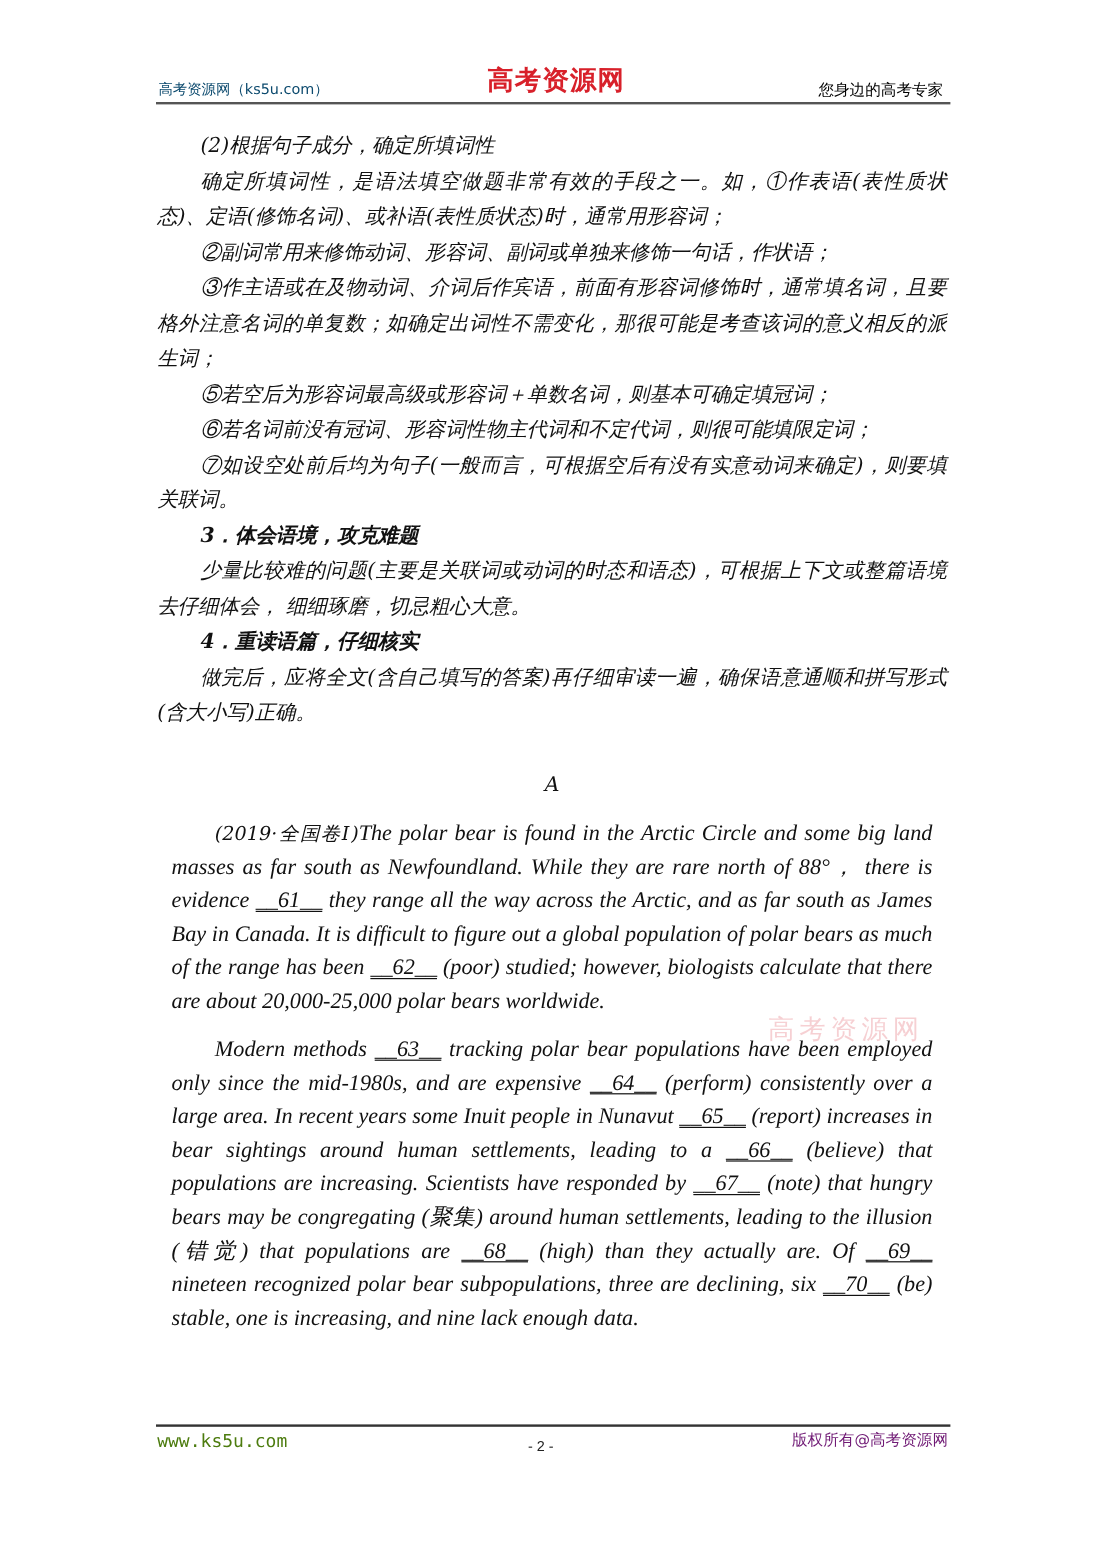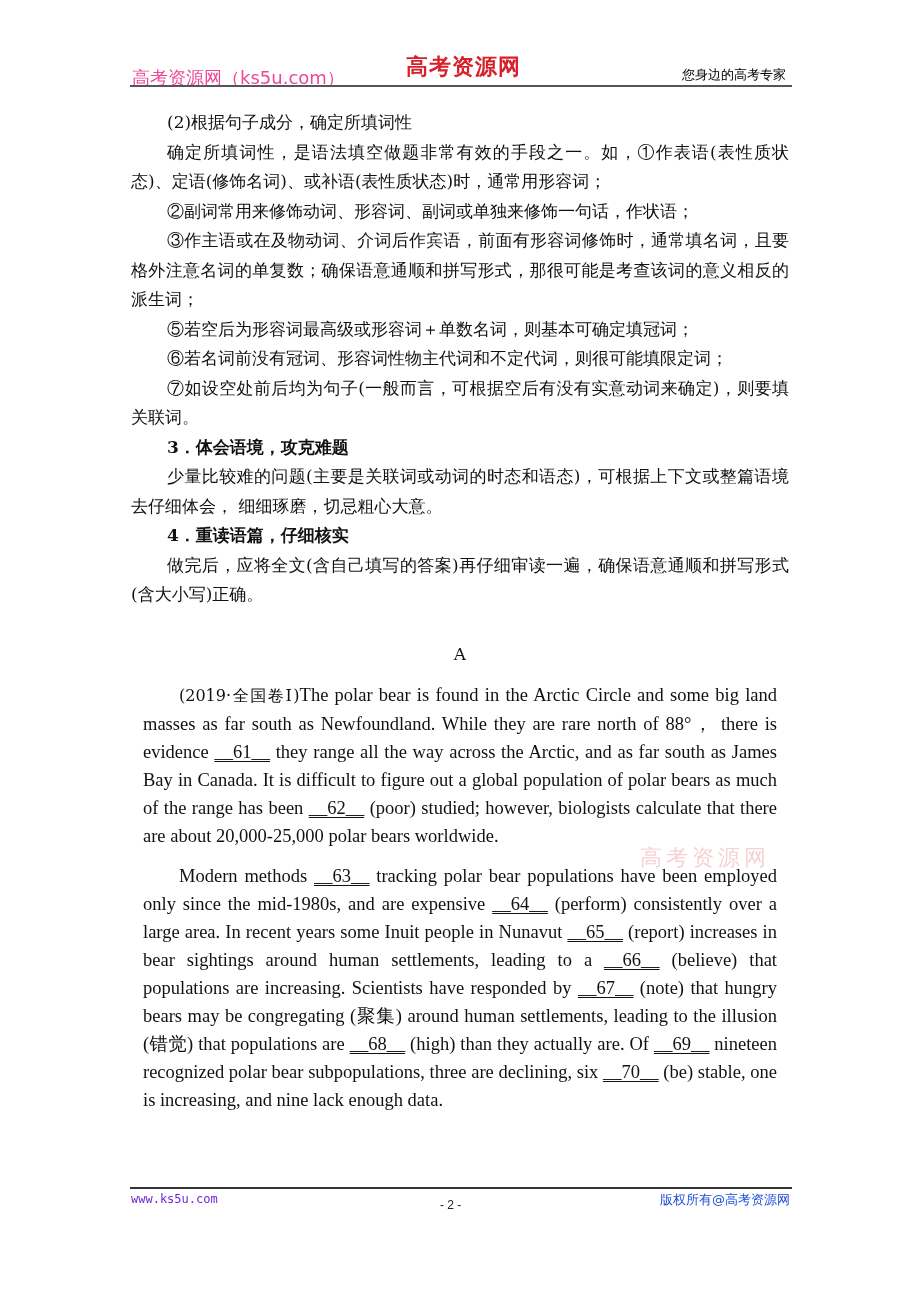--- a/index.html
+++ b/index.html
@@ -5,68 +5,68 @@
     html, body { margin: 0; padding: 0; background: #ffffff; }
     body {
       width: 920px; height: 1302px; position: relative; overflow: hidden;
       font-family: "DejaVu Serif", "Liberation Serif", serif;
       color: #111;
     }
     .page { position: absolute; left: 0; top: 0; width: 920px; height: 1302px; }
 
     
     .header { position: absolute; left: 130px; top: 52px; width: 660px; height: 36px; }
-    .header-left { position: absolute; left: 2px; top: 14px; font-size: 18px; color: #ec4899;
+    .header-left { position: absolute; left: 2px; top: 14px; font-size: 12px; color: #0c4a6e;
       font-family: "DejaVu Sans", "Liberation Sans", sans-serif; }
     .header-logo { position: absolute; left: 276px; top: 0; font-size: 22px; color: #d8202a;
       font-family: "DejaVu Serif", serif; font-weight: bold; letter-spacing: 1px; }
     .header-right { position: absolute; right: 4px; top: 14px; font-size: 13px; color: #000000;
       font-family: "DejaVu Sans", "Liberation Sans", sans-serif; }
     .header-rule { position: absolute; left: 130px; top: 85px; width: 662px; height: 2px; background: #555; }
 
     
-    .content { position: absolute; left: 131px; top: 108px; width: 658px; }
+    .content { position: absolute; left: 131px; top: 108px; width: 658px; font-style: italic; }
     .cn { font-size: 17px; line-height: 29.5px; text-align: justify; margin: 0; }
     .indent { text-indent: 36px; }
     .bold { font-weight: bold; }
     .center { text-align: center; text-indent: 0; }
 
     .en { font-family: "Liberation Serif", "DejaVu Serif", serif; font-size: 18.5px;
       line-height: 28px; text-align: justify; margin: 12px; }
     .blank { text-decoration: underline; text-underline-offset: 3px; white-space: pre; }
 
     .watermark { position: absolute; left: 640px; top: 843px; font-size: 22px; color: rgba(230,120,130,0.35);
       letter-spacing: 4px; pointer-events: none; }
 
     
     .footer-rule { position: absolute; left: 130px; top: 1187px; width: 662px; height: 1.5px; background: #333; }
-    .footer-left { position: absolute; left: 131px; top: 1192px; font-size: 12px; color: #6d28d9;
+    .footer-left { position: absolute; left: 131px; top: 1192px; font-size: 15px; color: #4d7c0f;
       font-family: "DejaVu Sans Mono", "Liberation Mono", monospace; }
     .footer-center { position: absolute; left: 440px; top: 1198px; font-size: 12px; color: #222;
       font-family: "Liberation Sans", sans-serif; }
-    .footer-right { position: absolute; right: 130px; top: 1191px; font-size: 13px; color: #1d4ed8;
+    .footer-right { position: absolute; right: 130px; top: 1191px; font-size: 13px; color: #701a75;
       font-family: "DejaVu Sans", sans-serif; }
   </style>
 </head>
 <body>
 
 <div class="page">
 
   <div class="header">
     <span class="header-left">高考资源网（ks5u.com）</span>
     <span class="header-logo">高考资源网</span>
     <span class="header-right">您身边的高考专家</span>
   </div>
   <div class="header-rule"></div>
 
   <div class="content">
     <p class="cn indent">(2)根据句子成分，确定所填词性</p>
     <p class="cn indent">确定所填词性，是语法填空做题非常有效的手段之一。如，①作表语(表性质状态)、定语(修饰名词)、或补语(表性质状态)时，通常用形容词；</p>
     <p class="cn indent">②副词常用来修饰动词、形容词、副词或单独来修饰一句话，作状语；</p>
-    <p class="cn indent">③作主语或在及物动词、介词后作宾语，前面有形容词修饰时，通常填名词，且要格外注意名词的单复数；确保语意通顺和拼写形式，那很可能是考查该词的意义相反的派生词；</p>
+    <p class="cn indent">③作主语或在及物动词、介词后作宾语，前面有形容词修饰时，通常填名词，且要格外注意名词的单复数；如确定出词性不需变化，那很可能是考查该词的意义相反的派生词；</p>
     <p class="cn indent">⑤若空后为形容词最高级或形容词＋单数名词，则基本可确定填冠词；</p>
     <p class="cn indent">⑥若名词前没有冠词、形容词性物主代词和不定代词，则很可能填限定词；</p>
     <p class="cn indent">⑦如设空处前后均为句子(一般而言，可根据空后有没有实意动词来确定)，则要填关联词。</p>
 
     <p class="cn indent bold">3．体会语境，攻克难题</p>
     <p class="cn indent">少量比较难的问题(主要是关联词或动词的时态和语态)，可根据上下文或整篇语境去仔细体会，  细细琢磨，切忌粗心大意。</p>
 
     <p class="cn indent bold">4．重读语篇，仔细核实</p>
     <p class="cn indent">做完后，应将全文(含自己填写的答案)再仔细审读一遍，确保语意通顺和拼写形式(含大小写)正确。</p>
 

